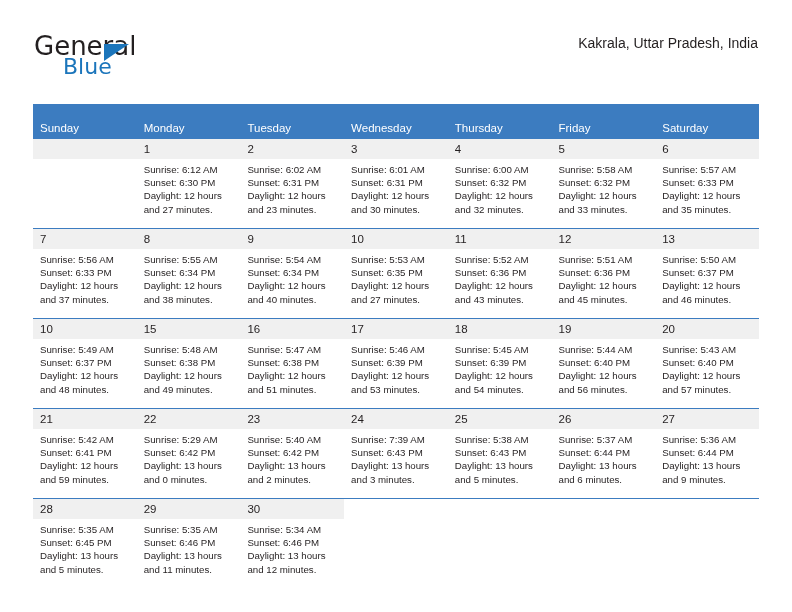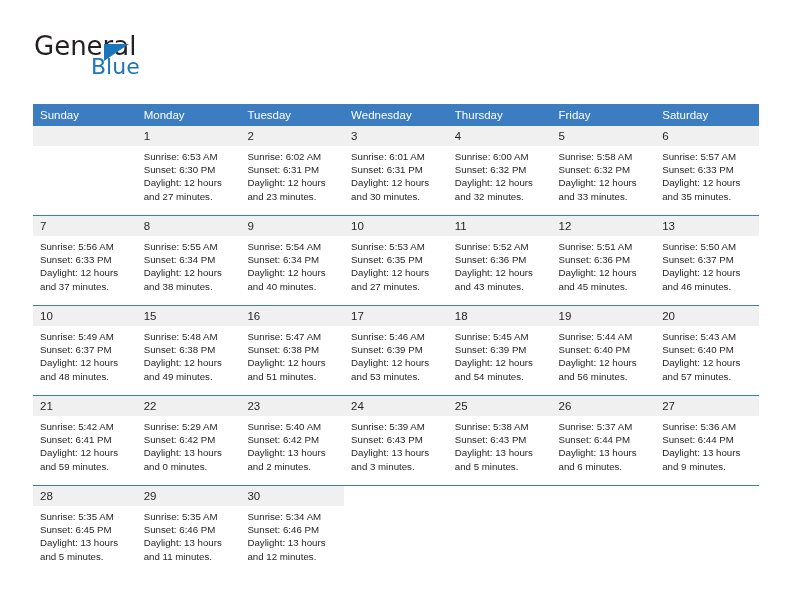--- a/index.html
+++ b/index.html
@@ -49,21 +49,20 @@
   }
   .brand-blue {
     position: absolute;
     left: 29px;
     top: 21px;
     font-size: 22px;
     line-height: 24px;
     color: #1b75bb;
     font-family: "DejaVu Sans", sans-serif;
     font-weight: 400;
-    margin-left: 28px;
   }
   .brand-triangle {
     position: absolute;
     left: 70px;
     top: 10px;
     width: 0;
     height: 0;
     border-left: 25px solid #1b75bb;
     border-bottom: 17px solid transparent;
   }
@@ -98,21 +97,21 @@
     width: 726px;
     border-collapse: collapse;
     table-layout: fixed;
   }
   .calendar th {
     background: #3c7cc0;
     color: #ffffff;
     font-size: 11.5px;
     font-weight: 400;
     text-align: left;
-    padding: 5px 0 5px 7px;
+    padding: 18px 0 5px 7px;
     height: 12px;
     border: none;
   }
   .calendar td {
     vertical-align: top;
     padding: 0;
     border: none;
     width: 103.71px;
   }
   .weekrow > td {
@@ -157,20 +156,21 @@
 
   <div class="header">
 
     <div class="brand">
       <span class="brand-general">General</span>
       <span class="brand-triangle"></span>
       <span class="brand-blue">Blue</span>
     </div>
 
     <div class="title-block">
+      <div class="cal-subtitle">Kakrala, Uttar Pradesh, India</div>
     </div>
 
   </div>
 
   <table class="calendar">
     <thead>
       <tr>
         <th>Sunday</th>
         <th>Monday</th>
         <th>Tuesday</th>
@@ -190,21 +190,21 @@
                 <div></div>
                 <div></div>
                 <div></div>
               </div>
             </div>
           </td>
           <td>
             <div class="cell-inner ">
               <div class="daynum">1</div>
               <div class="details">
-                <div>Sunrise: 6:53 AM</div>
+                <div>Sunrise: 6:12 AM</div>
                 <div>Sunset: 6:30 PM</div>
                 <div>Daylight: 12 hours</div>
                 <div>and 27 minutes.</div>
               </div>
             </div>
           </td>
           <td>
             <div class="cell-inner ">
               <div class="daynum">2</div>
               <div class="details">
@@ -449,21 +449,21 @@
                 <div>Sunset: 6:42 PM</div>
                 <div>Daylight: 13 hours</div>
                 <div>and 2 minutes.</div>
               </div>
             </div>
           </td>
           <td>
             <div class="cell-inner ">
               <div class="daynum">24</div>
               <div class="details">
-                <div>Sunrise: 5:39 AM</div>
+                <div>Sunrise: 7:39 AM</div>
                 <div>Sunset: 6:43 PM</div>
                 <div>Daylight: 13 hours</div>
                 <div>and 3 minutes.</div>
               </div>
             </div>
           </td>
           <td>
             <div class="cell-inner ">
               <div class="daynum">25</div>
               <div class="details">

